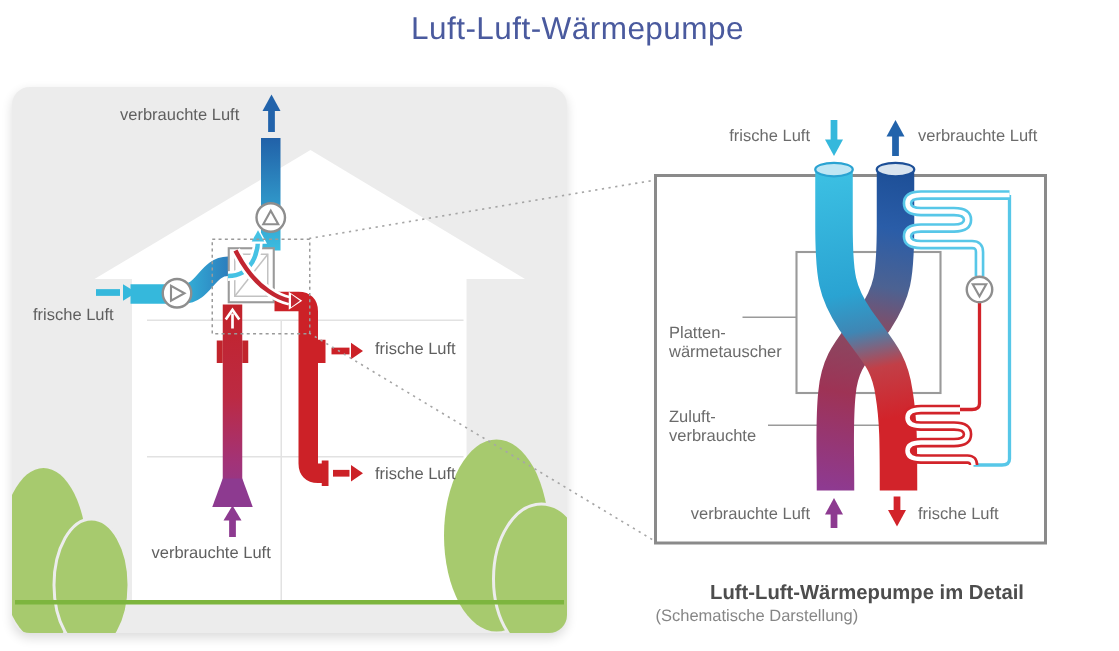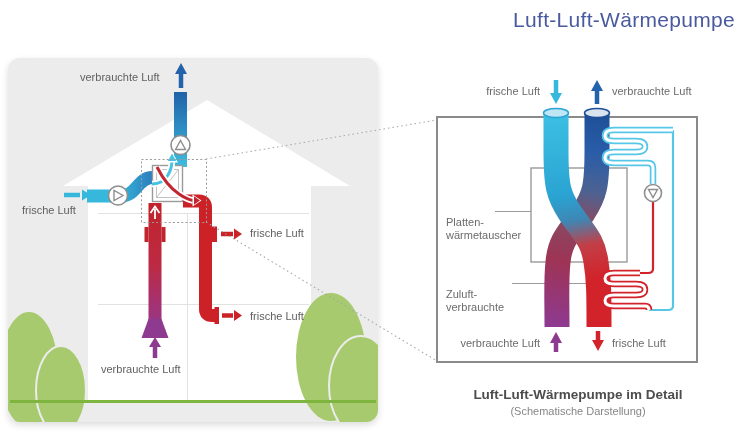--- a/index.html
+++ b/index.html
@@ -1,29 +1,29 @@
 <!DOCTYPE html>
 <html><head>
 <meta charset="utf-8">
 <style>
   html,body{margin:0;padding:0;background:#fff;}
   body{width:746px;height:434px;position:relative;overflow:hidden;
        font-family:"Liberation Sans","DejaVu Sans",sans-serif;}
   .abs{position:absolute;}
-  #title{left:35px;top:8px;width:700px;text-align:right;font-size:21px;
+  #title{left:35px;top:8px;width:700px;text-align:center;font-size:21px;
          letter-spacing:.3px;color:#4a5a9e;}
   #house-card{left:8px;top:58px;width:370px;height:364px;background:#ececec;
               border-radius:12px;box-shadow:0 3px 7px rgba(0,0,0,.14);}
   #gfx{left:0;top:0;width:746px;height:434px;pointer-events:none;}
   .lbl{position:absolute;font-size:11px;color:#5f5f5f;white-space:nowrap;}
   .lbl-d{position:absolute;font-size:11px;color:#6b6b6b;line-height:13px;white-space:nowrap;}
   .ralign{text-align:right;}
   #caption{left:437px;top:387px;width:282px;text-align:center;font-size:13.5px;
            font-weight:bold;color:#4d4d4d;}
-  #subcaption{left:437px;top:405px;width:282px;text-align:center;font-size:11px;color:#868686;}
+  #subcaption{left:437px;top:405px;width:282px;text-align:left;font-size:11px;color:#868686;}
 </style>
 </head>
 <body>
 
 <div class="abs" id="title">Luft-Luft-Wärmepumpe</div>
 
 <div class="abs" id="house-card"></div>
 
 <svg id="gfx" class="abs" viewBox="0 0 746 434">
   <defs>
@@ -203,21 +203,21 @@
 <div class="lbl" style="left:250px;top:227px;">frische Luft</div>
 <div class="lbl" style="left:250px;top:310px;">frische Luft</div>
 <div class="lbl" style="left:101px;top:363px;">verbrauchte Luft</div>
 
 <div class="lbl-d ralign" style="left:455px;top:85px;width:85px;">frische Luft</div>
 <div class="lbl-d" style="left:612px;top:85px;">verbrauchte Luft</div>
 <div class="lbl-d" style="left:446px;top:216px;">
   <div>Platten-</div>
   <div>wärmetauscher</div>
 </div>
-<div class="lbl-d" style="left:446px;top:288px;">
+<div class="lbl-d" style="left:446px;top:272px;">
   <div>Zuluft-</div>
   <div>verbrauchte</div>
 </div>
 <div class="lbl-d ralign" style="left:455px;top:337px;width:85px;">verbrauchte Luft</div>
 <div class="lbl-d" style="left:612px;top:337px;">frische Luft</div>
 
 <div class="abs" id="caption">Luft-Luft-Wärmepumpe im Detail</div>
 <div class="abs" id="subcaption">(Schematische Darstellung)</div>
 
 </body></html>

